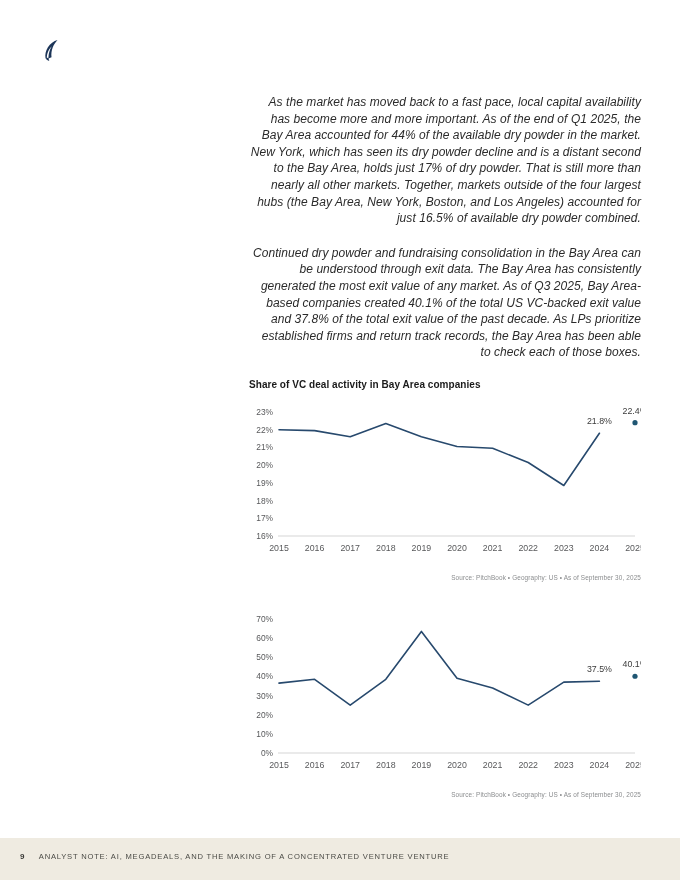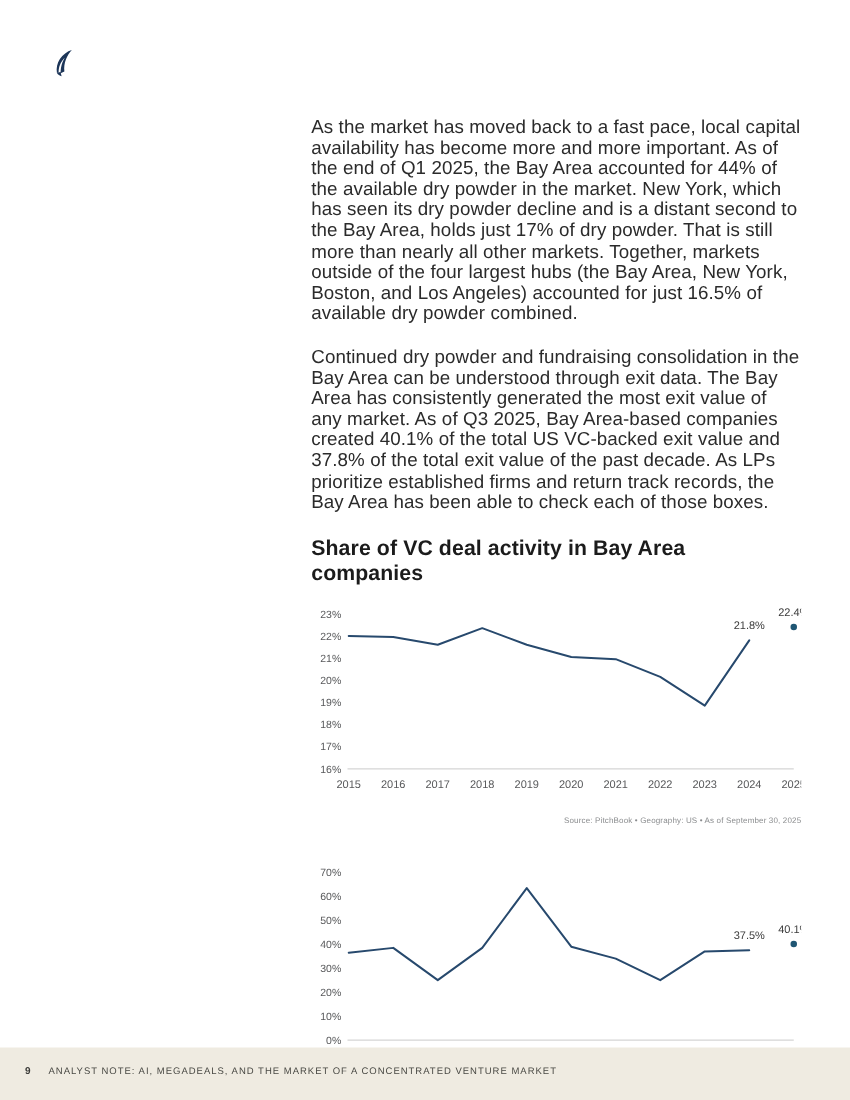--- a/index.html
+++ b/index.html
@@ -34,33 +34,34 @@
   
   .content {
     position: absolute;
     left: 249px;
     top: 94px;
     width: 392px;
   }
 
   p.body-par {
     margin: 0 0 18px 0;
-    font-size: 15px;
+    font-size: 12px;
     line-height: 16.6px;
     color: #2b2b2b;
     letter-spacing: 0.005em;
-    text-align: left;
+    text-align: right;
+    font-style: italic;
   }
 
   
   .chart-block { margin-top: 6px; }
   .chart-block.second { margin-top: 26px; }
 
   .chart-title {
-    font-size: 17px;
+    font-size: 10px;
     font-weight: bold;
     color: #1b1b1b;
     margin: 0 0 8px 0;
     letter-spacing: 0.005em;
   }
 
   .plot-wrap {
     position: relative;
     width: 392px;
   }
@@ -208,17 +209,17 @@
           </svg>
       </div>
       <div class="source-line">Source: PitchBook  •  Geography: US  •  As of September 30, 2025</div>
     </div>
 
   </div>
 
   <div class="footer-band">
     <div class="footer-inner">
       <span class="footer-page">9</span>
-      <span class="footer-text">ANALYST NOTE: AI, MEGADEALS, AND THE MARKET OF A CONCENTRATED VENTURE MARKET</span>
+      <span class="footer-text">ANALYST NOTE: AI, MEGADEALS, AND THE MAKING OF A CONCENTRATED VENTURE VENTURE</span>
     </div>
   </div>
 
 </div>
 
 </body></html>

